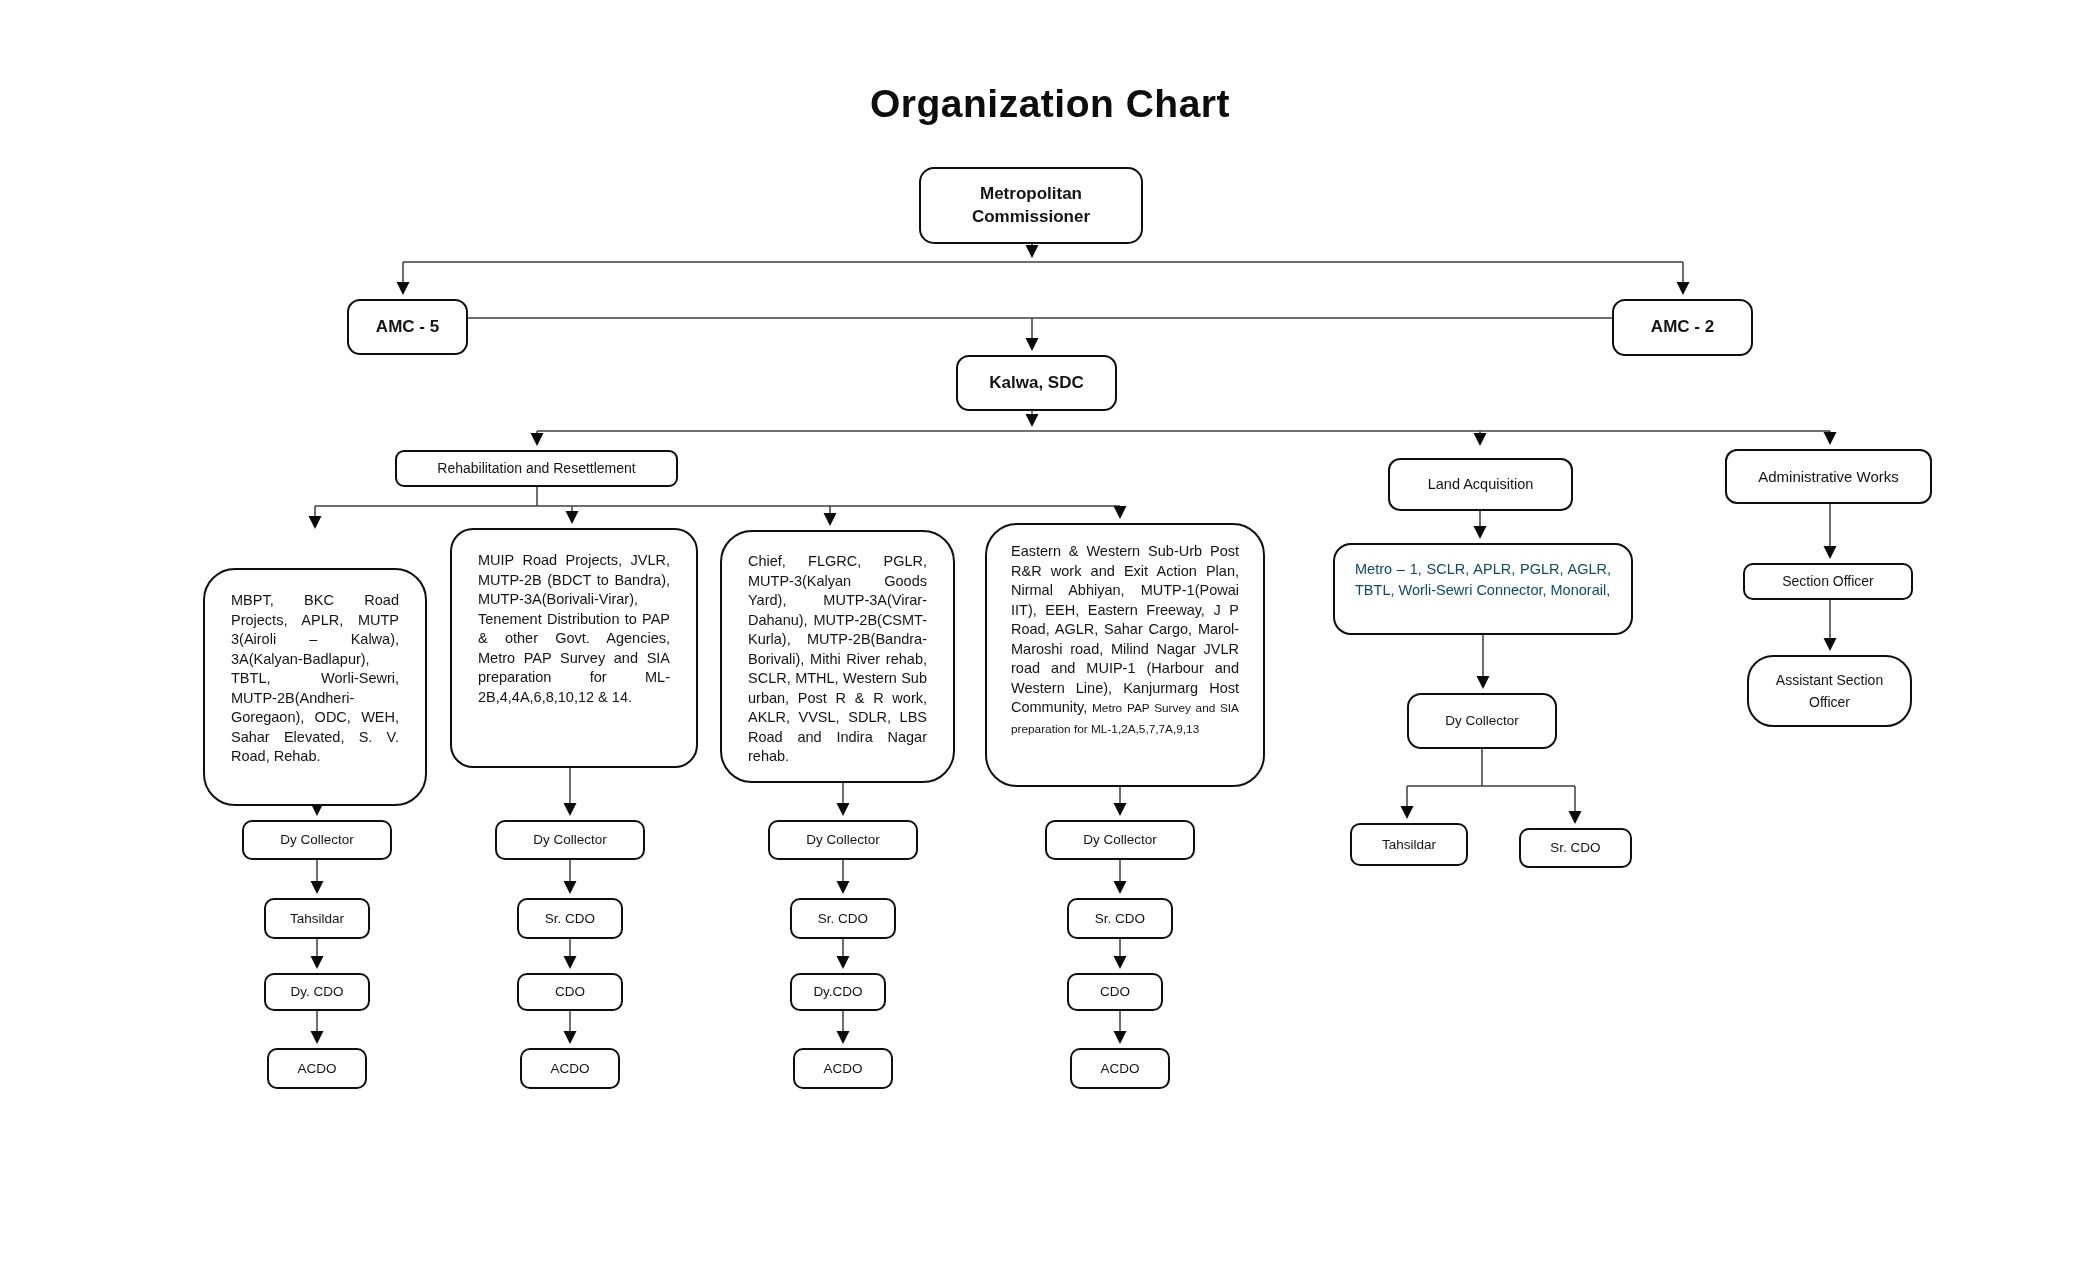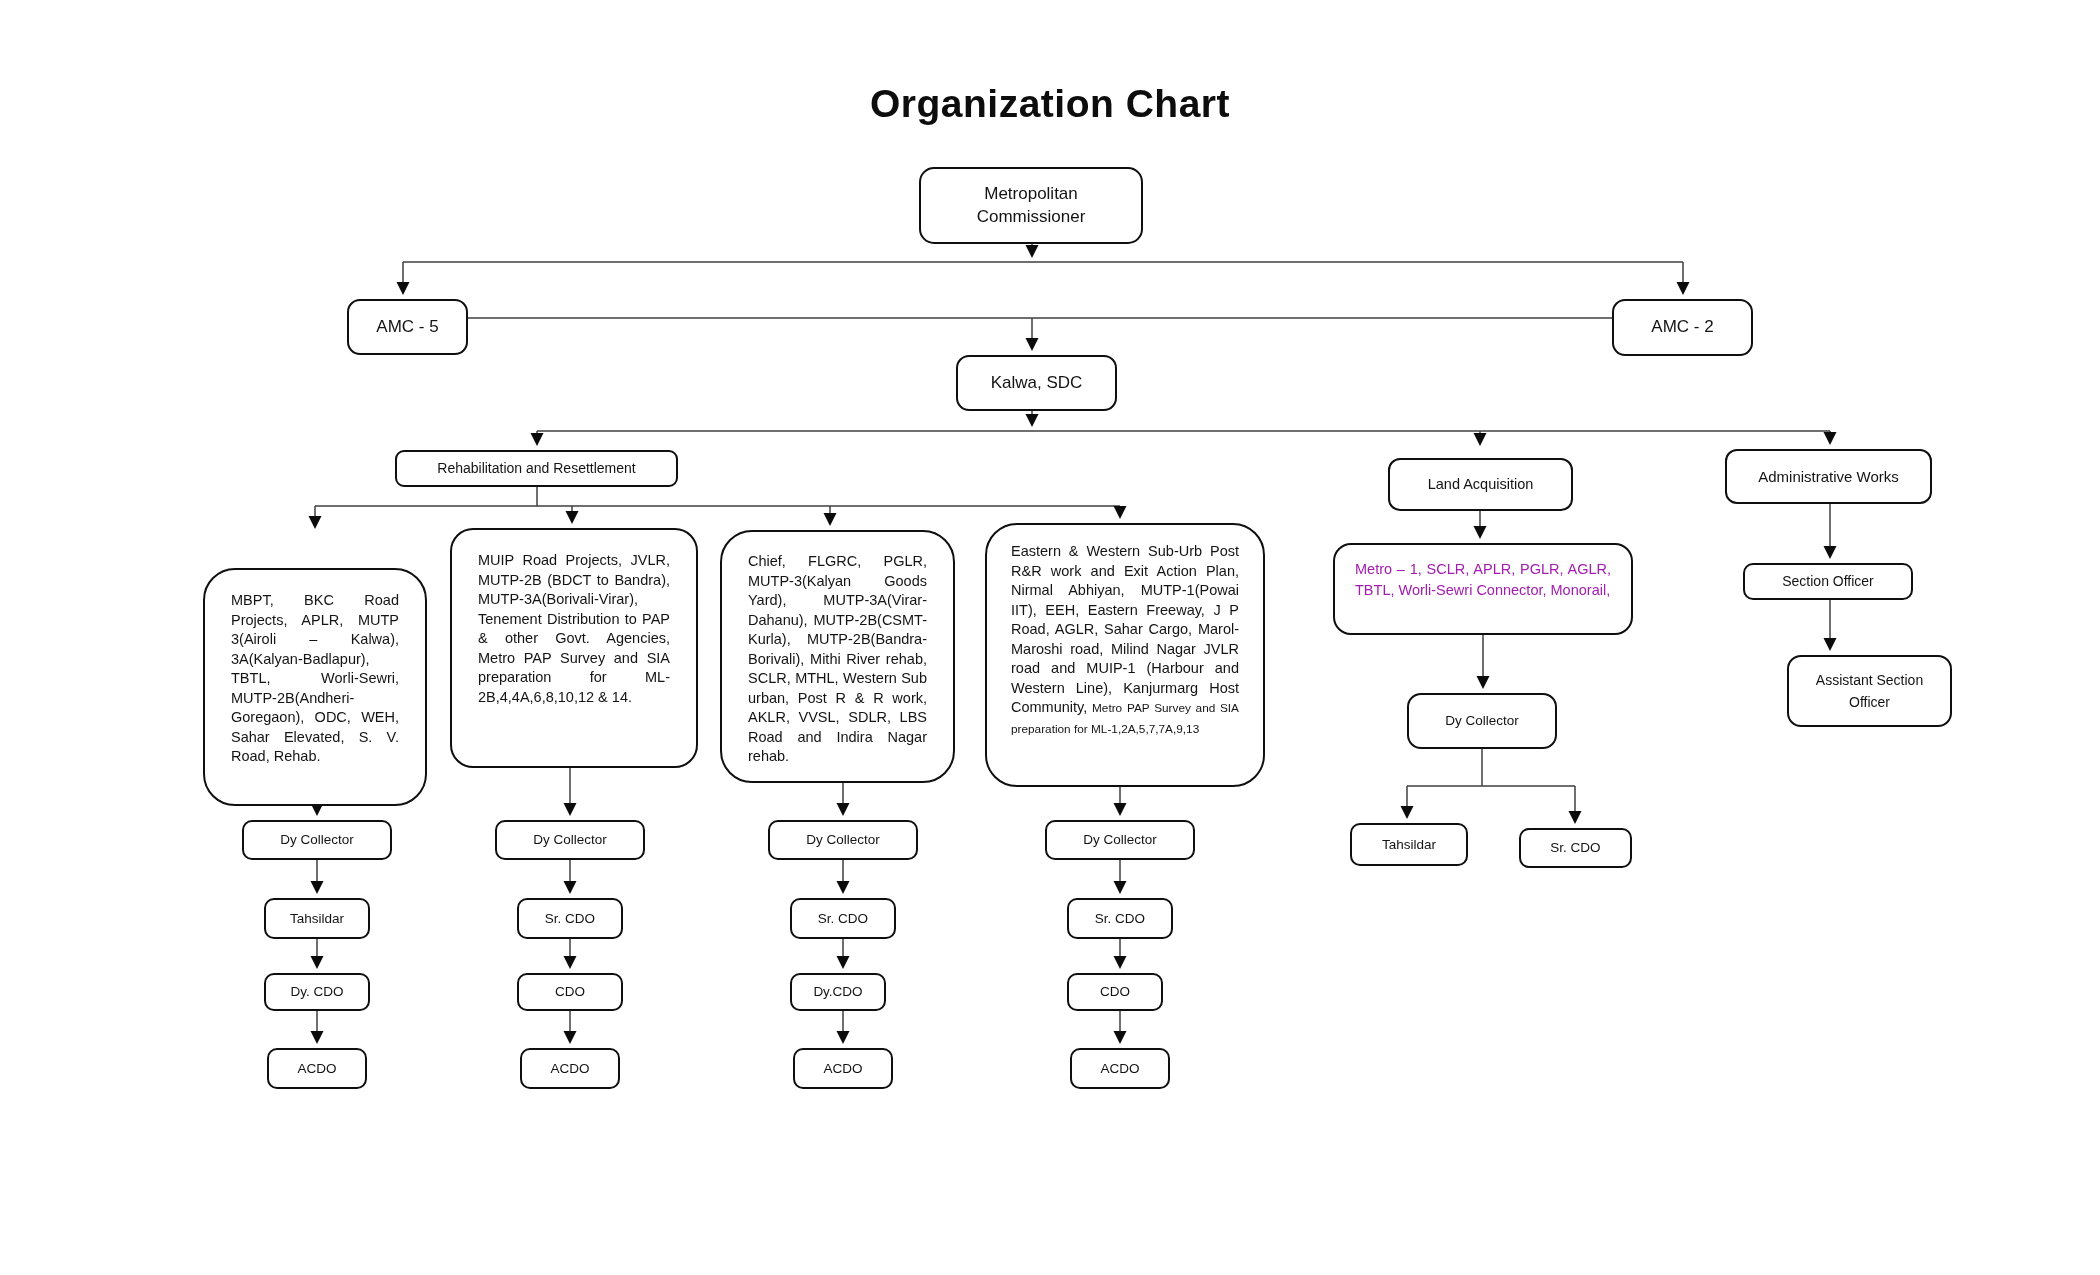--- a/index.html
+++ b/index.html
@@ -5,29 +5,29 @@
   * { margin:0; padding:0; box-sizing:border-box; }
   html,body { width:2100px; height:1275px; background:#ffffff; }
   body { font-family:"Liberation Sans", sans-serif; color:#111; position:relative; overflow:hidden; }
   .canvas { position:absolute; inset:0; width:2100px; height:1275px; }
   svg.connectors { position:absolute; left:0; top:0; width:2100px; height:1275px; }
   .title { position:absolute; top:82px; left:0; width:2100px; text-align:center;
            font-size:39px; font-weight:bold; letter-spacing:0.5px; color:#0d0d0d; }
   .node { position:absolute; background:#fff; border:2px solid #0f0f0f;
           display:flex; align-items:center; justify-content:center; text-align:center;
           font-size:13.5px; color:#141414; line-height:1.3; }
-  .lvl1 { font-weight:normal; font-size:17px; border-radius:13px; border-width:2.5px; padding:4px 16px; }
+  .lvl1 { font-weight:bold; font-size:17px; border-radius:13px; border-width:2.5px; padding:4px 16px; }
   .head { font-weight:normal; font-size:14px; border-radius:9px; border-width:2.5px; padding:0 10px; }
   .chain { border-radius:10px; border-width:2px; }
   .bigbox { position:absolute; background:#fff; border:2.5px solid #0f0f0f; border-radius:32px;
             padding:21px 26px; }
   .bigbox p { font-size:14.5px; line-height:19.5px; text-align:justify; color:#141414; }
   .bigbox p .smalltail { font-size:11.8px; }
   .scopebox { border-radius:18px; padding:14px 20px; align-items:flex-start; }
-  .scopebox p { font-size:14.5px; line-height:21px; text-align:justify; color:#a21caf; width:100%; }
+  .scopebox p { font-size:14.5px; line-height:21px; text-align:justify; color:#0c4a6e; width:100%; }
 </style>
 </head>
 <body>
 
 <div class="canvas">
 
   <svg class="connectors" viewBox="0 0 2100 1275" xmlns="http://www.w3.org/2000/svg">
     <defs>
       <marker id="arw" viewBox="0 0 10 10" refX="8.5" refY="5" markerWidth="9" markerHeight="9" orient="auto">
         <path d="M0,0 L10,5 L0,10 z" fill="#0b0b0b"></path>
@@ -131,15 +131,15 @@
   <div class="node chain" style="left:1070px; top:1048px; width:100px; height:41px;">ACDO</div>
 
   <div class="node scopebox" style="left:1333px; top:543px; width:300px; height:92px;">
     <p>Metro – 1, SCLR, APLR, PGLR, AGLR, TBTL, Worli-Sewri Connector, Monorail,</p>
   </div>
   <div class="node chain" style="left:1407px; top:693px; width:150px; height:56px; border-radius:14px;">Dy Collector</div>
   <div class="node chain" style="left:1350px; top:823px; width:118px; height:43px;">Tahsildar</div>
   <div class="node chain" style="left:1519px; top:828px; width:113px; height:40px;">Sr. CDO</div>
 
   <div class="node chain" style="left:1743px; top:563px; width:170px; height:37px; font-size:14px;">Section Officer</div>
-  <div class="node chain" style="left:1747px; top:655px; width:165px; height:72px; border-radius:14px; font-size:14px; padding:0 14px; line-height:1.6;margin-left:40px;">Assistant Section Officer</div>
+  <div class="node chain" style="left:1747px; top:655px; width:165px; height:72px; border-radius:26px; font-size:14px; padding:0 14px; line-height:1.6;">Assistant Section Officer</div>
 
 </div>
 
 </body></html>

